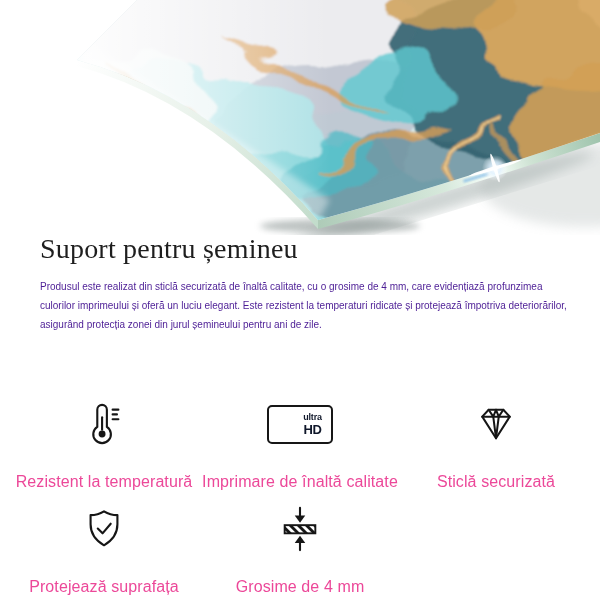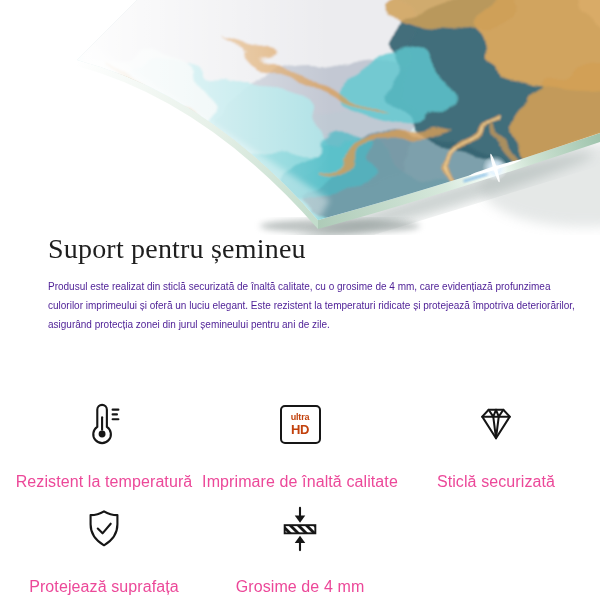--- a/index.html
+++ b/index.html
@@ -3,37 +3,37 @@
 <meta charset="utf-8">
 <style>
   html,body{margin:0;padding:0;background:#ffffff;}
   .page{position:relative;width:600px;height:600px;background:#ffffff;overflow:hidden;
         font-family:"Liberation Sans","DejaVu Sans",sans-serif;}
 
   
   .photo{position:absolute;top:0;left:0;width:600px;height:235px;}
 
   
-  .content{position:absolute;top:231px;left:48px;width:540px;}
+  .content{position:absolute;top:231px;left:40px;width:540px;}
   .title{margin:0;font-family:"Liberation Serif","DejaVu Serif",serif;
          font-weight:400;font-size:28px;line-height:35px;color:#1e1e1e;letter-spacing:.2px;}
   .title span{display:block;}
   .desc{margin:11px 0 0 0;font-size:10px;line-height:19px;color:#4c1d95;width:540px;}
 
   
   .features{position:absolute;top:399px;left:6px;width:588px;
             display:grid;grid-template-columns:repeat(3,1fr);row-gap:13px;}
   .feature{display:flex;flex-direction:column;align-items:center;}
   .icon-box{height:50px;display:flex;align-items:center;justify-content:center;}
   .feature-label{margin-top:24px;font-size:16px;color:#ec4899;letter-spacing:.1px;}
   .icon-stroke{stroke:#161616;fill:none;stroke-width:2.2;stroke-linecap:round;stroke-linejoin:round;}
   .icon-fill{fill:#161616;}
   .uhd{width:37px;height:35px;border:2.5px solid #161616;border-radius:5px;
        display:flex;flex-direction:column;align-items:center;justify-content:center;
-       color:#c2410c;line-height:1;}
+       color:#0f172a;line-height:1;padding-left:25px;}
   .uhd .t1{font-size:9px;font-weight:700;letter-spacing:-.2px;}
   .uhd .t2{font-size:13px;font-weight:700;margin-top:1px;letter-spacing:-.5px;}
 </style>
 </head>
 <body>
 
 <div class="page">
 
   <div class="photo">
     <svg width="600" height="235" viewBox="0 0 600 235">

